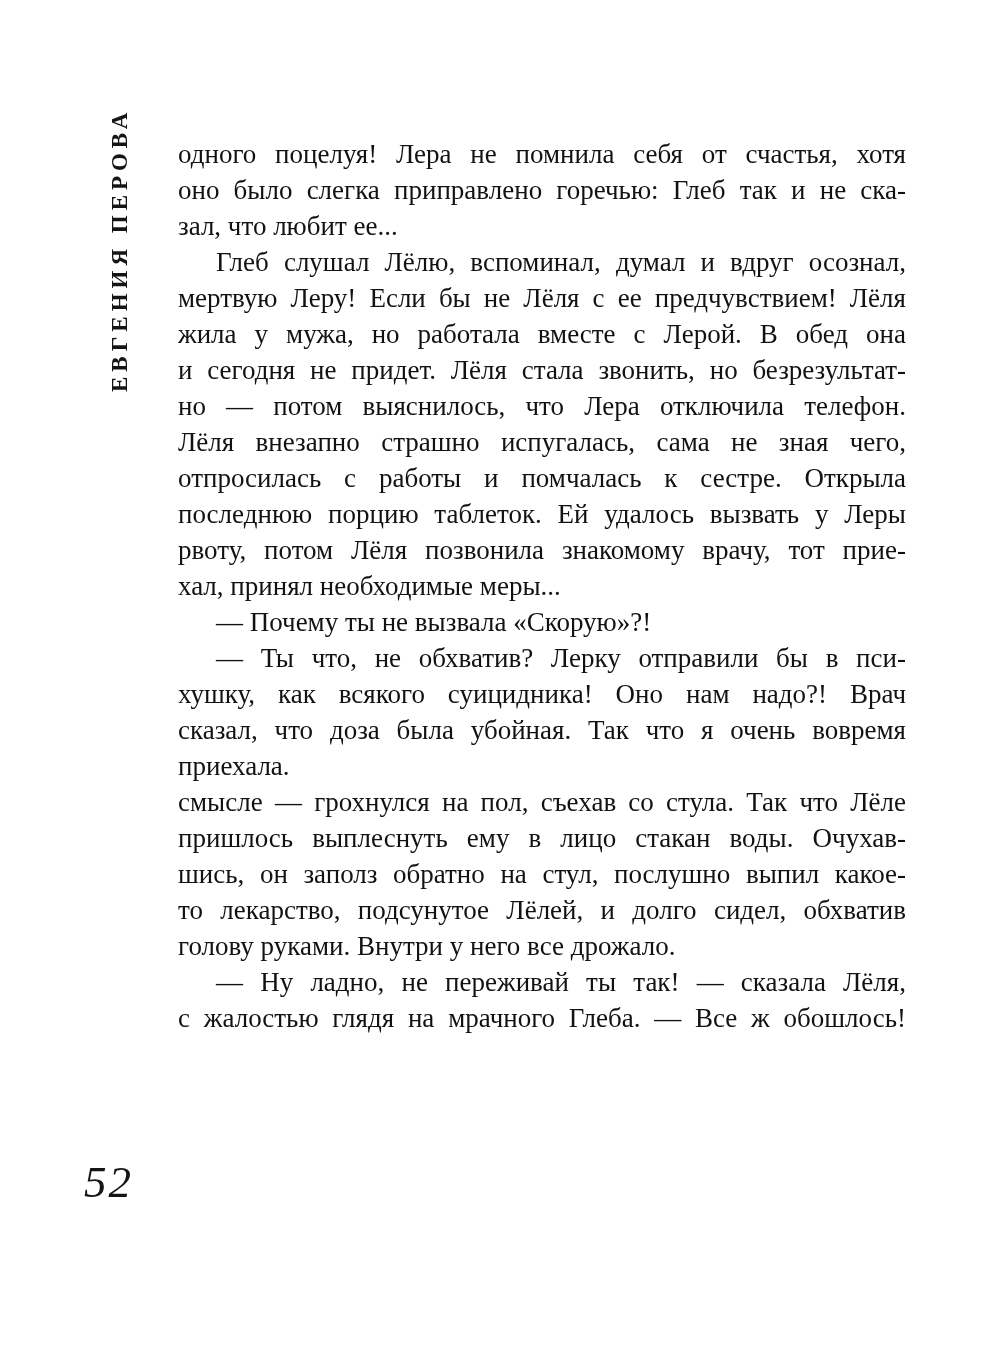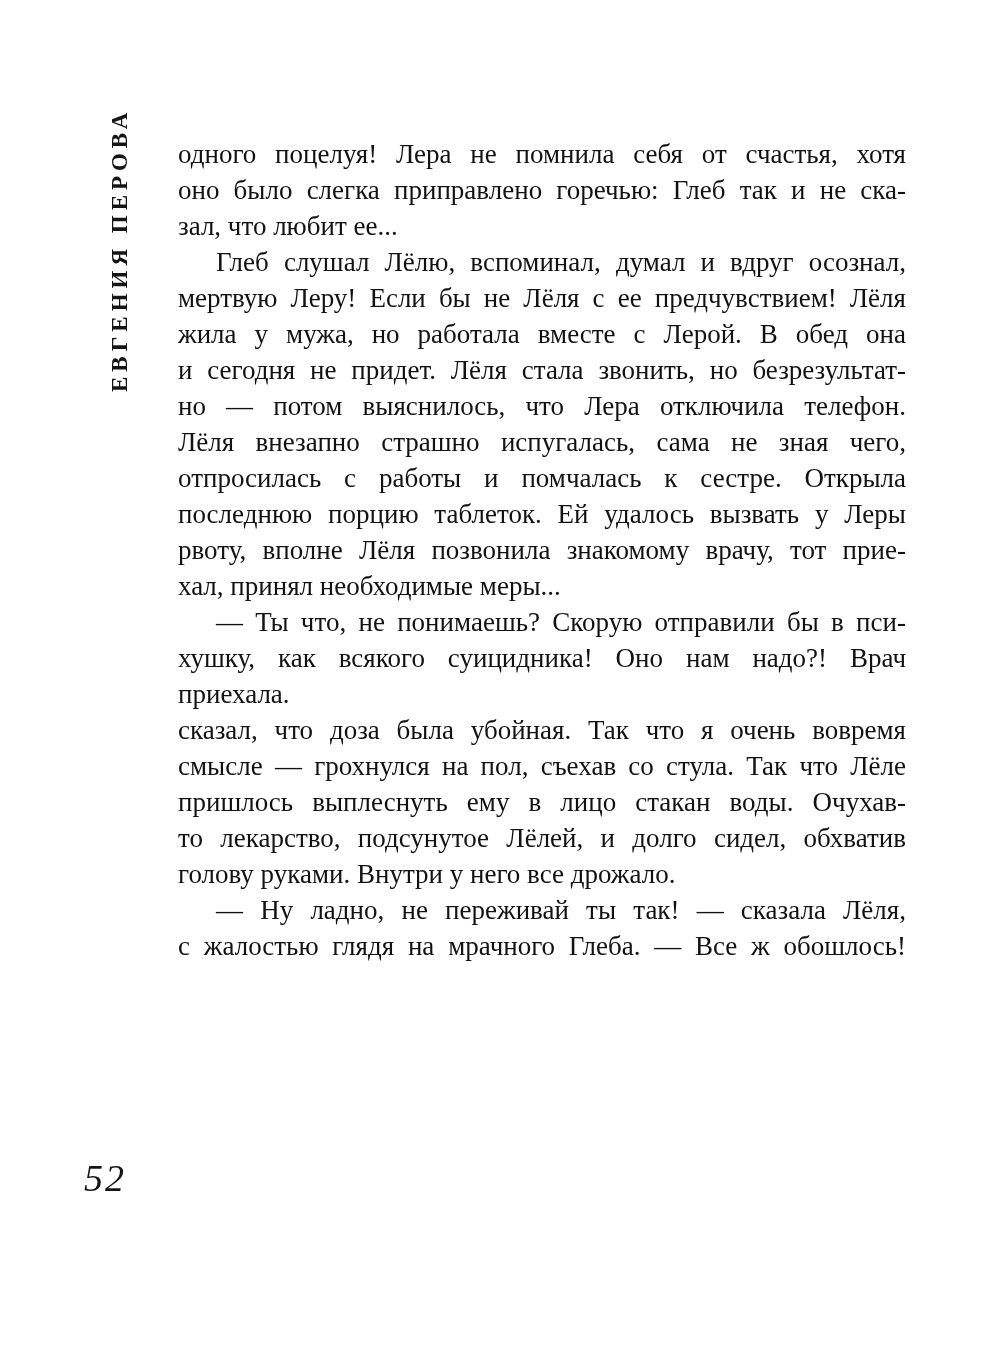--- a/index.html
+++ b/index.html
@@ -29,21 +29,21 @@
     font-weight: 600;
     letter-spacing: 5px;
     color: #151515;
   }
   
   .page-number {
     position: absolute;
     left: 84px;
     top: 1156px;
     font-style: italic;
-    font-size: 38px;
+    font-size: 45px;
     letter-spacing: 2px;
     color: #151515;
   }
   
   .text-block {
     position: absolute;
     left: 178px;
     top: 136px;
     width: 728px;
   }
@@ -75,26 +75,28 @@
       <div class="line">оно было слегка приправлено горечью: Глеб так и не ска-</div>
       <div class="line end">зал, что любит ее...</div>
       <div class="line indent">Глеб слушал Лёлю, вспоминал, думал и вдруг осознал,</div>
       <div class="line">мертвую Леру! Если бы не Лёля с ее предчувствием! Лёля</div>
       <div class="line">жила у мужа, но работала вместе с Лерой. В обед она</div>
       <div class="line">и сегодня не придет. Лёля стала звонить, но безрезультат-</div>
       <div class="line">но — потом выяснилось, что Лера отключила телефон.</div>
       <div class="line">Лёля внезапно страшно испугалась, сама не зная чего,</div>
       <div class="line">отпросилась с работы и помчалась к сестре. Открыла</div>
       <div class="line">последнюю порцию таблеток. Ей удалось вызвать у Леры</div>
-      <div class="line">рвоту, вполне Лёля позвонила знакомому врачу, тот прие-</div>
+      <div class="line">рвоту, потом Лёля позвонила знакомому врачу, тот прие-</div>
       <div class="line end">хал, принял необходимые меры...</div>
-      <div class="line indent">— Ты что, не понимаешь? Скорую отправили бы в пси-</div>
+      <div class="line indent end">— Почему ты не вызвала «Скорую»?!</div>
+      <div class="line indent">— Ты что, не обхватив? Лерку отправили бы в пси-</div>
       <div class="line">хушку, как всякого суицидника! Оно нам надо?! Врач</div>
+      <div class="line">сказал, что доза была убойная. Так что я очень вовремя</div>
       <div class="line end">приехала.</div>
-      <div class="line">сказал, что доза была убойная. Так что я очень вовремя</div>
       <div class="line">смысле — грохнулся на пол, съехав со стула. Так что Лёле</div>
       <div class="line">пришлось выплеснуть ему в лицо стакан воды. Очухав-</div>
+      <div class="line">шись, он заполз обратно на стул, послушно выпил какое-</div>
       <div class="line">то лекарство, подсунутое Лёлей, и долго сидел, обхватив</div>
       <div class="line end">голову руками. Внутри у него все дрожало.</div>
       <div class="line indent">— Ну ладно, не переживай ты так! — сказала Лёля,</div>
       <div class="line">с жалостью глядя на мрачного Глеба. — Все ж обошлось!</div>
     </div>
 </div>
 
 </body></html>

